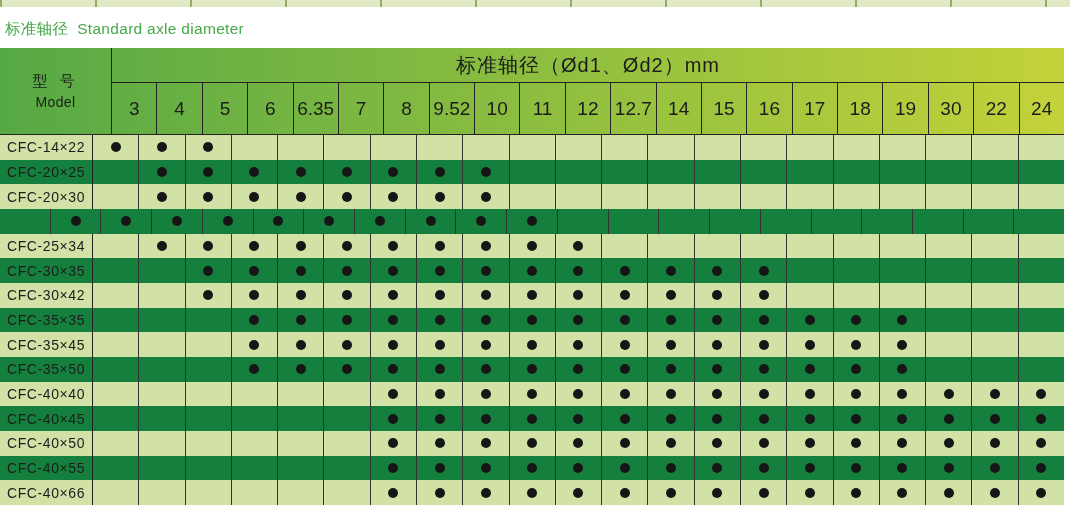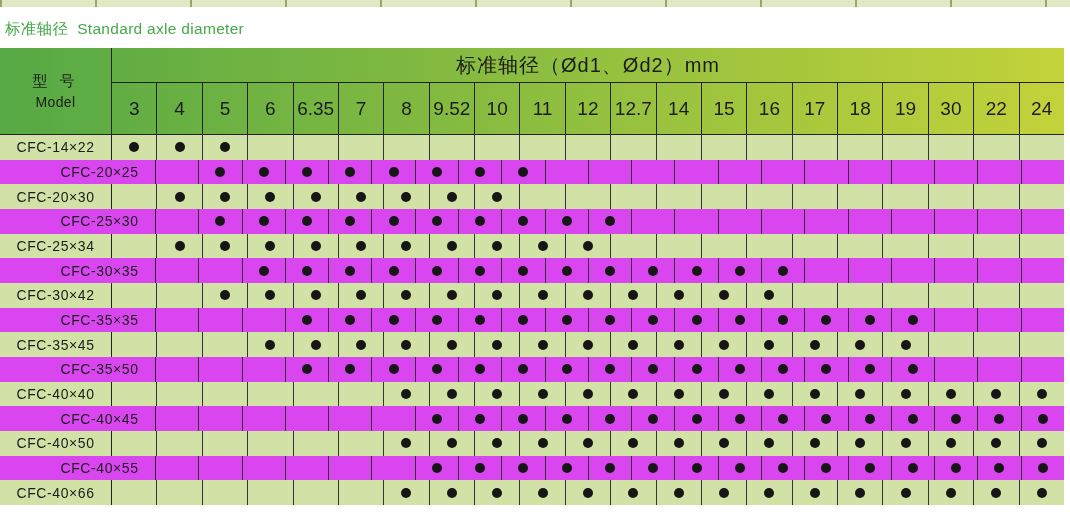--- a/index.html
+++ b/index.html
@@ -52,23 +52,23 @@
   .num-cell{
     flex:1;box-sizing:border-box;
     border-right:1px solid var(--line);
     display:flex;align-items:center;justify-content:center;
     font-size:19px;
   }
   .num-cell:last-child{border-right:none;}
   .tbody{height:370px;display:flex;flex-direction:column;}
   .trow{flex:1;display:flex;}
   .trow.green{background:var(--row-green);}
-  .trow.white{background:#d946ef;padding-left:44px;}
+  .trow.white{background:#15803d;}
   .model-cell{
-    width:112px;box-sizing:border-box;flex:none;
+    width:93px;box-sizing:border-box;flex:none;
     border-right:1px solid var(--line);
     display:flex;align-items:center;justify-content:center;
     font-size:14px;letter-spacing:0.6px;
   }
   .dot-cell{
     flex:1;box-sizing:border-box;
     border-right:1px solid var(--cell-line);
     display:flex;align-items:center;justify-content:center;
   }
   .dot-cell:last-child{border-right:none;}
@@ -224,21 +224,20 @@
         <div class="dot-cell"></div>
         <div class="dot-cell"></div>
         <div class="dot-cell"></div>
         <div class="dot-cell"></div>
         <div class="dot-cell"></div>
         <div class="dot-cell"></div>
         <div class="dot-cell"></div>
         <div class="dot-cell"></div>
       </div>
       <div class="trow white">
-        <div class="model-cell">CFC-25×30</div>
         <div class="dot-cell"></div>
         <div class="dot-cell">
           <span class="dot"></span>
         </div>
         <div class="dot-cell">
           <span class="dot"></span>
         </div>
         <div class="dot-cell">
           <span class="dot"></span>
         </div>

